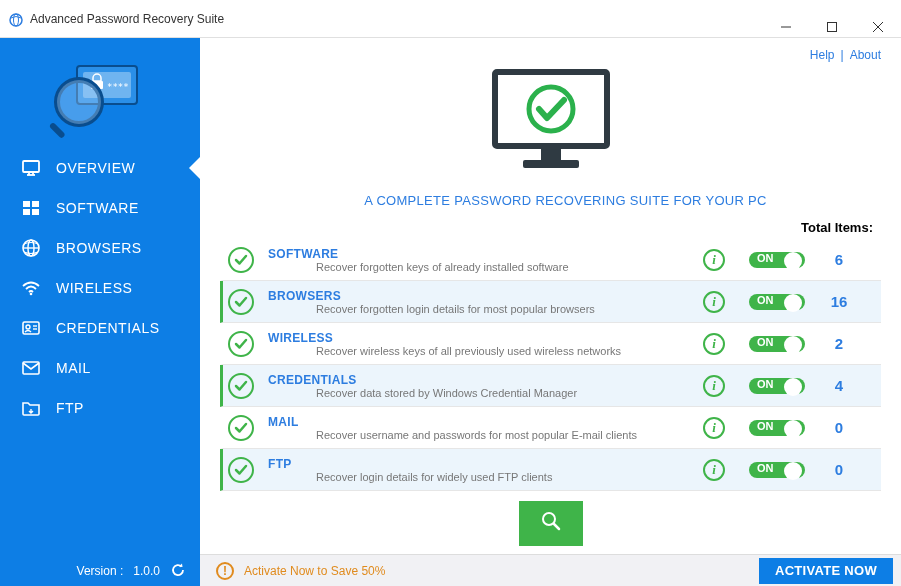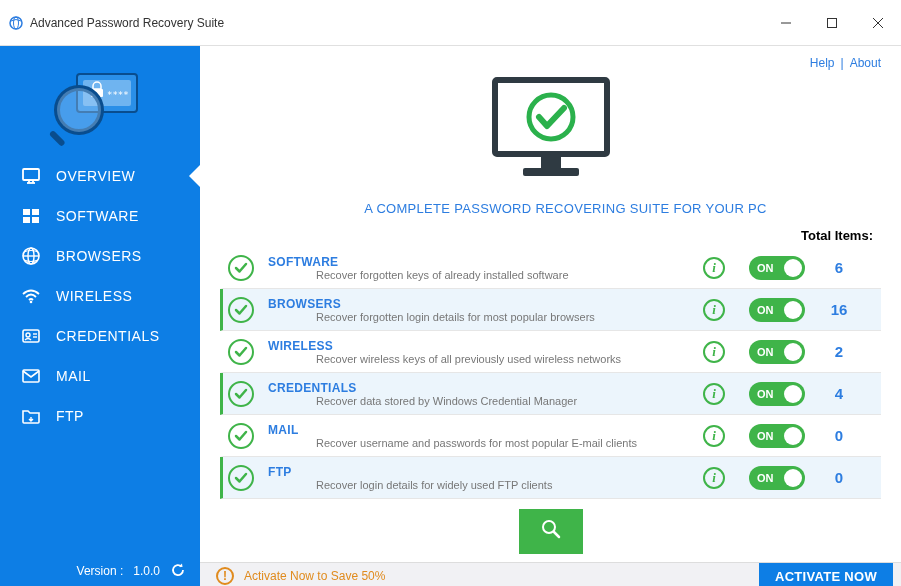--- a/index.html
+++ b/index.html
@@ -1,19 +1,19 @@
 <!DOCTYPE html>
 <html><head>
 <meta charset="utf-8">
 <style>
 * { margin: 0; padding: 0; box-sizing: border-box; }
 body { font-family: "Segoe UI", Tahoma, sans-serif; font-size: 13px; background: #fff; width: 901px; height: 586px; overflow: hidden; display: flex; flex-direction: column; }
 
 
-.titlebar { height: 46px; background: #fff; border-bottom: 1px solid #e0e0e0; display: flex; align-items: center; padding: 0 0 0 8px; }
+.titlebar { height: 38px; background: #fff; border-bottom: 1px solid #e0e0e0; display: flex; align-items: flex-start; padding: 12px 0 0 8px; }
 .titlebar .app-icon { width: 16px; height: 16px; margin-right: 6px; }
 .titlebar .title { font-size: 12px; color: #333; flex: 1; }
 .titlebar .win-controls { display: flex; }
 .titlebar .win-btn { width: 46px; height: 30px; display: flex; align-items: center; justify-content: center; cursor: pointer; }
 
 
 .main { flex: 1; display: flex; min-height: 0; }
 .sidebar { width: 200px; background: #0d7ee5; color: #fff; display: flex; flex-direction: column; }
 .sidebar-logo { height: 110px; display: flex; align-items: center; justify-content: center; }
 .nav { flex: 1; }
@@ -37,21 +37,21 @@
 
 .items { padding: 0 20px; }
 .item-row { display: flex; align-items: center; height: 42px; border-bottom: 1px solid #e6e6e6; padding: 0 8px; }
 .item-row.sel { background: #ecf5fc; border-left: 3px solid #3fb449; padding-left: 5px; }
 .item-row:not(.sel) { border-left: 3px solid transparent; padding-left: 5px; }
 .check-circle { width: 26px; height: 26px; border: 2px solid #3fb449; border-radius: 50%; display: flex; align-items: center; justify-content: center; margin-right: 14px; flex-shrink: 0; }
 .item-text { flex: 1; min-width: 0; }
 .item-title { color: #2d7de0; font-size: 12px; font-weight: 600; letter-spacing: 0.3px; }
 .item-desc { color: #777; font-size: 11px; padding-left: 48px; }
 .info-btn { width: 22px; height: 22px; border: 2px solid #3fb449; border-radius: 50%; color: #3fb449; display: flex; align-items: center; justify-content: center; font-style: italic; font-family: Georgia, serif; font-weight: bold; font-size: 13px; margin: 0 24px; cursor: pointer; flex-shrink: 0; }
-.toggle { width: 56px; height: 24px; background: #3fb449; border-radius: 12px; position: relative; cursor: pointer; display: flex; align-items: center; flex-shrink: 0; }
+.toggle { width: 56px; height: 16px; background: #3fb449; border-radius: 12px; position: relative; cursor: pointer; display: flex; align-items: flex-start; flex-shrink: 0; }
 .toggle .knob { width: 18px; height: 18px; background: #fff; border-radius: 50%; position: absolute; right: 3px; }
 .toggle .tog-label { color: #fff; font-size: 11px; font-weight: bold; margin-left: 8px; }
 .count { width: 68px; text-align: center; color: #2d7de0; font-weight: bold; font-size: 15px; flex-shrink: 0; }
 
 .recover-wrap { display: flex; justify-content: center; padding: 10px 0 8px; }
 .recover-btn { background: #3fb449; color: #fff; border: none; padding: 10px 22px; font-size: 17px; display: flex; align-items: center; gap: 10px; cursor: pointer; }
 
 .footer { height: 32px; background: #f1f1f4; border-top: 1px solid #ddd; display: flex; align-items: center; padding: 0 8px 0 16px; }
 .footer .warn-icon { width: 18px; height: 18px; border: 2px solid #e08b1e; border-radius: 50%; color: #e08b1e; display: flex; align-items: center; justify-content: center; font-weight: bold; font-size: 12px; margin-right: 10px; }
 .footer .promo { color: #e08b1e; font-size: 12px; flex: 1; }

